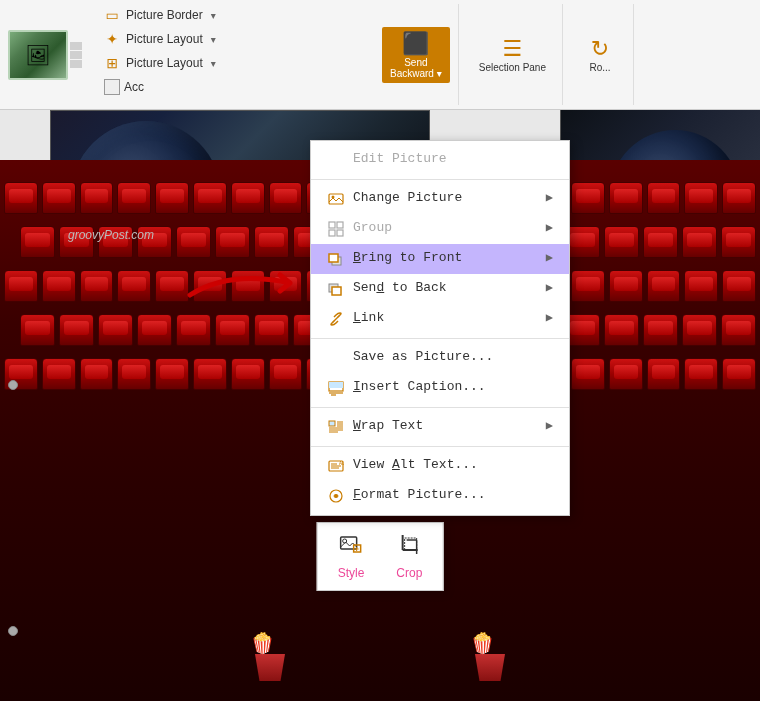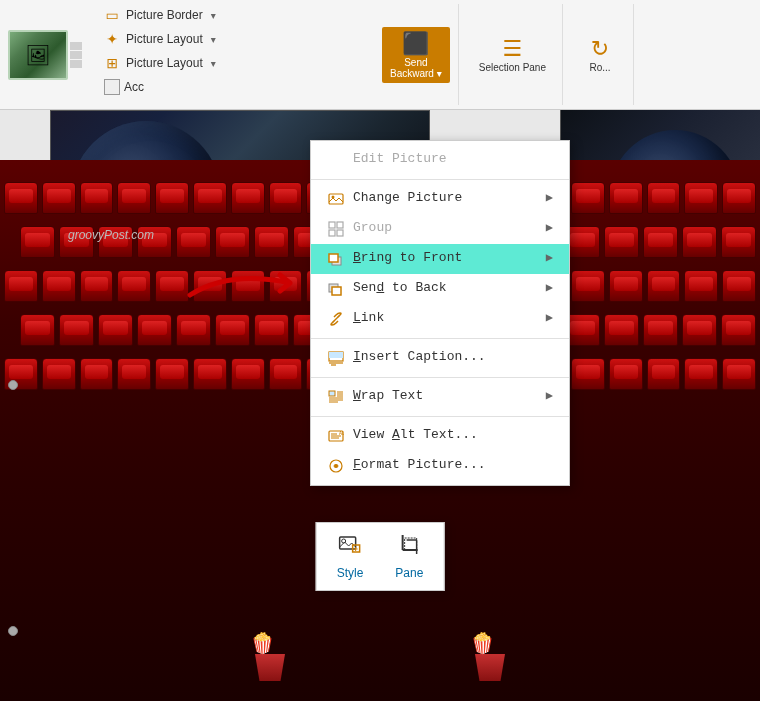--- a/index.html
+++ b/index.html
@@ -237,21 +237,21 @@
       align-items: flex-start;
       gap: 8px;
       padding: 6px 16px;
       cursor: pointer;
       color: #333;
       font-size: 13px;
       position: relative;
       font-family: Liberation Mono, monospace;
     }
     .ctx-item.disabled { color: #aaa; cursor: default; }
-    .ctx-item.highlighted { background: #5eead4; }
+    .ctx-item.highlighted { background: #c4b5fd; }
 
     .ctx-icon {
       width: 18px;
       height: 18px;
       display: flex;
       align-items: center;
       justify-content: center;
       font-size: 14px;
       flex-shrink: 0;
       color: #c97c00;
@@ -289,21 +289,21 @@
       padding: 4px;
     }
 
     .float-btn {
       display: flex;
       flex-direction: column;
       align-items: center;
       padding: 6px 16px;
       cursor: pointer;
       font-size: 12px;
-      color: #0369a1;
+      color: #ec4899;
       gap: 4px;
     }
     .float-btn .icon { font-size: 20px; color: #333; }
 
     
     .scroll-dot {
       position: absolute;
       left: 8px;
       width: 10px;
       height: 10px;
@@ -650,20 +650,24 @@
           <path d="M6 10 L4 12 Q2 14 4 14 Q6 14 8 12 L10 10" fill="none" stroke="#c97c00" stroke-width="1.5"></path>
           <path d="M10 6 L12 4 Q14 2 12 2 Q10 2 8 4 L6 6" fill="none" stroke="#c97c00" stroke-width="1.5"></path>
           <line x1="5" y1="11" x2="11" y2="5" stroke="#c97c00" stroke-width="1.5"></line>
         </svg>
       </div>
       <span class="ctx-item-text"><u>L</u>ink</span>
       <span class="ctx-arrow">▶</span>
     </div>
     <div class="ctx-separator"></div>
 
+    <div class="ctx-item">
+      <div class="ctx-icon"></div>
+      <span class="ctx-item-text">Save as Picture...</span>
+    </div>
 
     <div class="ctx-item">
       <div class="ctx-icon">
         <svg width="16" height="16" viewBox="0 0 16 16">
           <rect x="1" y="2" width="14" height="9" fill="none" stroke="#c97c00" stroke-width="1.2"></rect>
           <rect x="1" y="2" width="14" height="6" fill="#c9e8ff" stroke="none"></rect>
           <line x1="1" y1="13" x2="15" y2="13" stroke="#c97c00" stroke-width="1.2"></line>
           <line x1="3" y1="15" x2="8" y2="15" stroke="#c97c00" stroke-width="1.2"></line>
         </svg>
       </div>
@@ -731,16 +735,16 @@
     <div class="float-btn">
       <div class="icon">
         <svg width="24" height="24" viewBox="0 0 24 24">
           <line x1="5" y1="2" x2="5" y2="17" stroke="#333" stroke-width="2"></line>
           <line x1="5" y1="17" x2="20" y2="17" stroke="#333" stroke-width="2"></line>
           <line x1="9" y1="7" x2="19" y2="7" stroke="#333" stroke-width="1.5"></line>
           <line x1="19" y1="7" x2="19" y2="21" stroke="#333" stroke-width="1.5"></line>
           <rect x="7" y="5" width="12" height="12" fill="none" stroke="#333" stroke-width="1" stroke-dasharray="2,1"></rect>
         </svg>
       </div>
-      <span>Pane</span>
+      <span>Crop</span>
     </div>
   </div>
 </div>
 
 </body></html>

